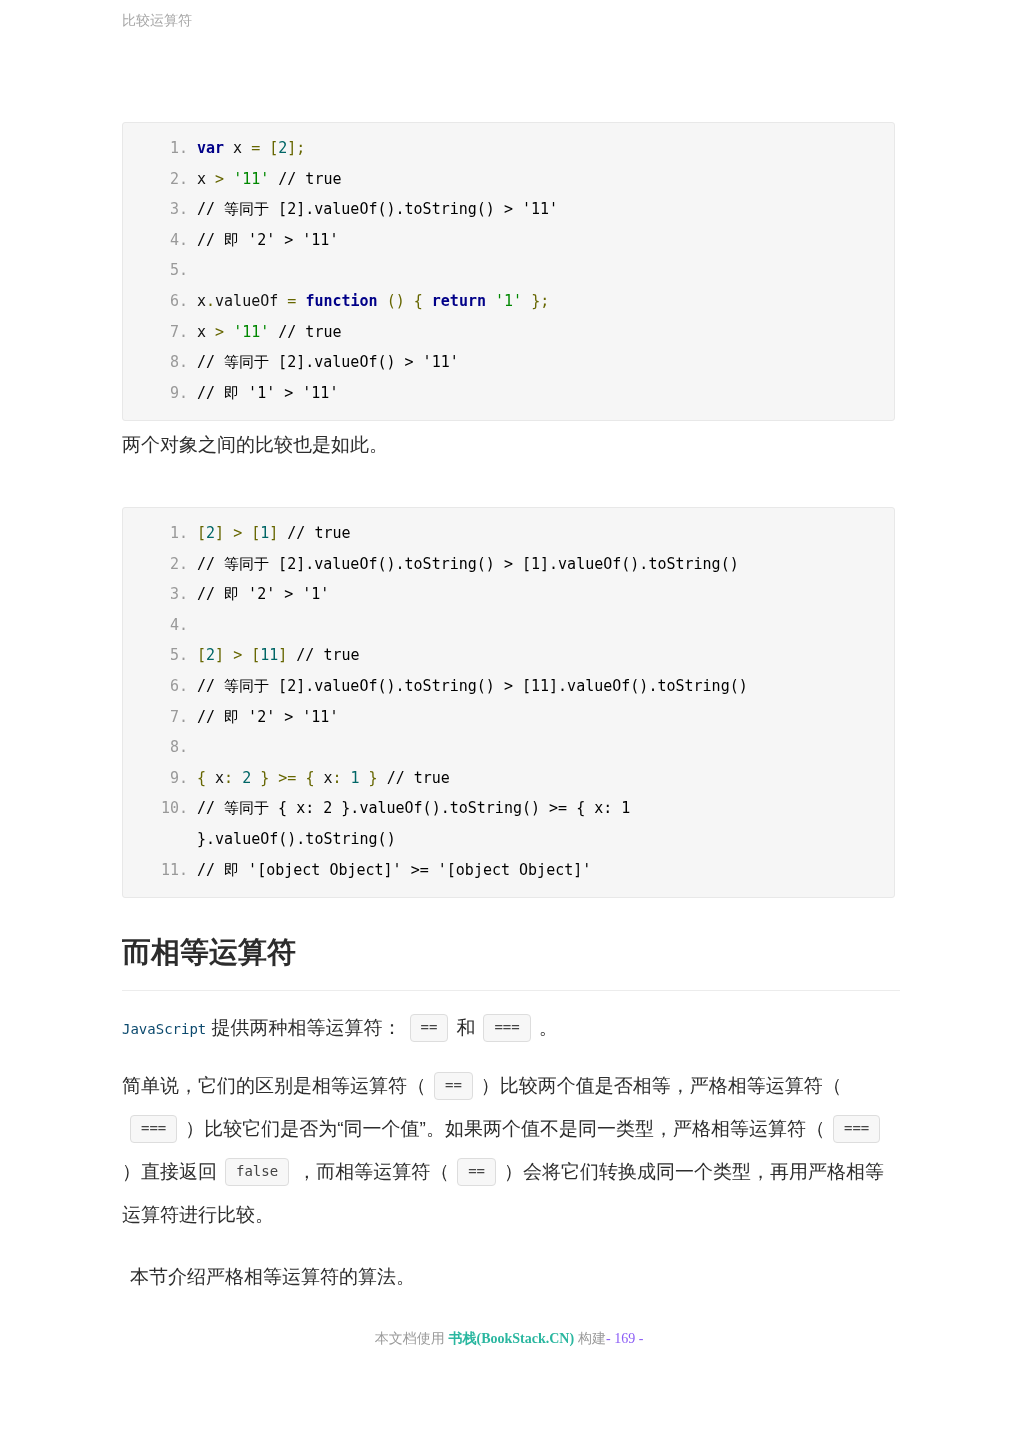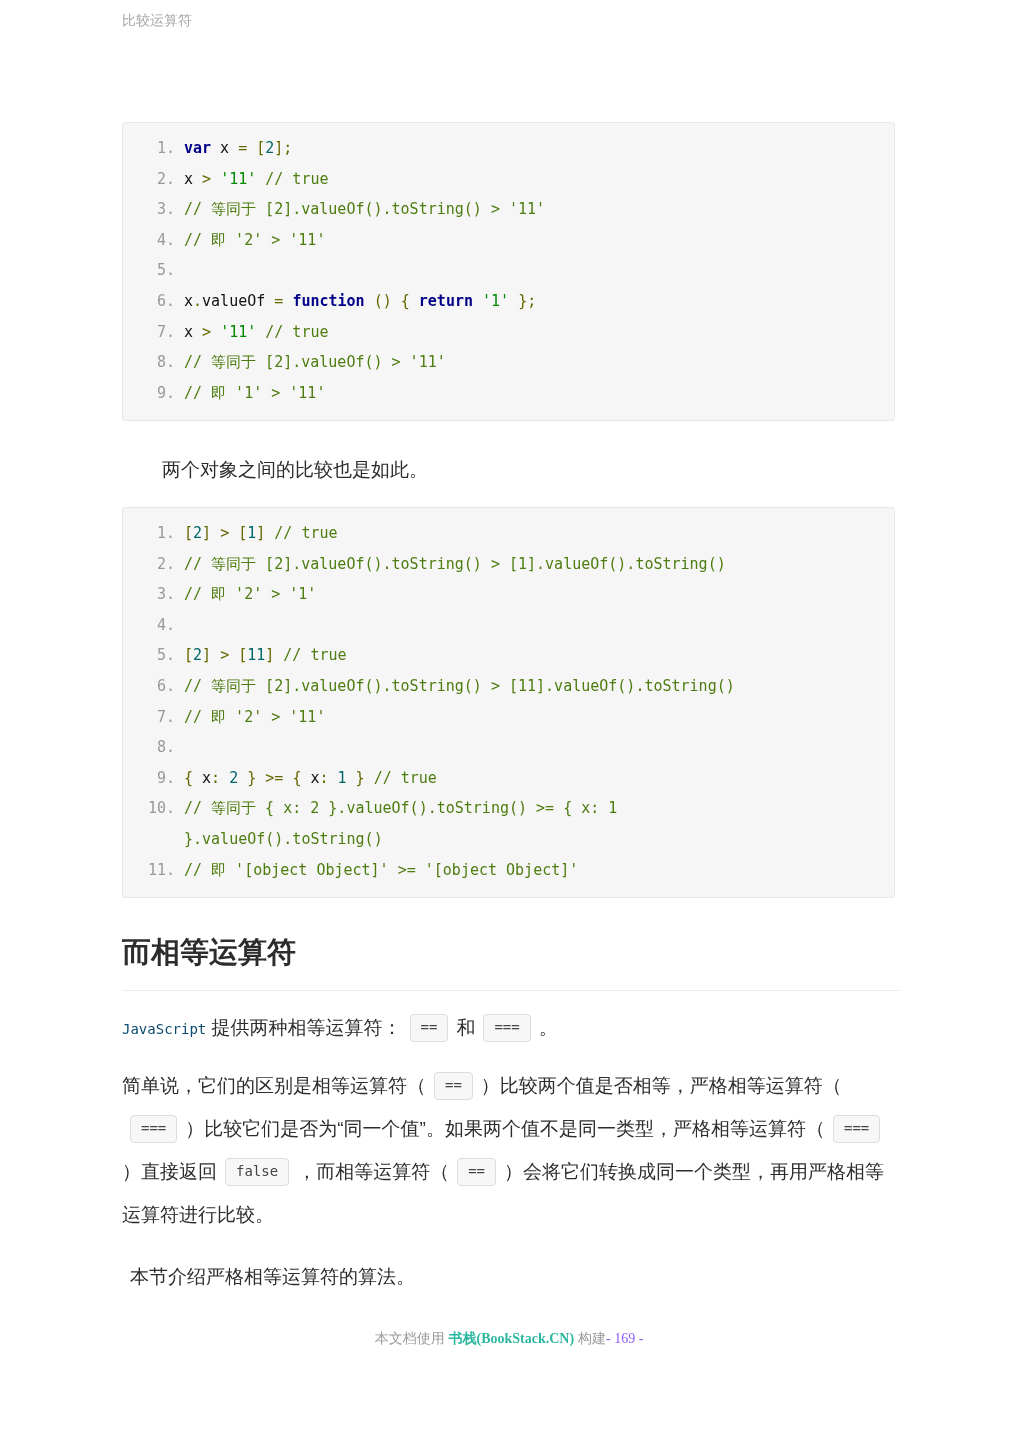--- a/index.html
+++ b/index.html
@@ -13,48 +13,49 @@
   .page-header {
     position:absolute; left:122px; top:12px;
     font-size:14px; color:#a6a6a6;
   }
   
   .code-block {
     position:absolute; left:122px; width:773px;
     background:#f6f6f6; border:1px solid #e8e8e8; border-radius:3px;
     font-family:"DejaVu Sans Mono", monospace;
     font-size:15px;
+    padding-left:13px;
   }
   .code-block ol {
     margin:10px 0 12px 0;
     padding-left:61px;
     list-style:decimal outside;
   }
   .code-block li {
     line-height:30.6px;
     color:#999999;
     max-width:580px;
     white-space:pre-wrap;
     word-break:normal;
   }
   .code-block li::marker { color:#999999; }
   .tok-kwd { color:#000088; font-weight:bold; }
   .tok-str { color:#008800; }
-  .tok-com { color:#4d7c0f; }
+  .tok-com { color:#000000; }
   .tok-lit { color:#006666; }
   .tok-pun { color:#666600; }
   .tok-pln { color:#111111; }
   #code-block-1 { top:122px; }
   #code-block-2 { top:507px; }
   
   .body-text {
     position:absolute; left:122px; width:778px;
     font-size:19px; line-height:1.55; color:#2d2d2d;
   }
-  #para-between { top:455px;margin-left:40px; }
+  #para-between { top:430px; }
   .section-heading {
     position:absolute; left:122px; top:933px; width:778px;
     font-size:29px; font-weight:bold; color:#2c2c2c;
     padding-bottom:17px; border-bottom:1px solid #ececec;
   }
   #para-1 { top:1006px; line-height:43px; }
   #para-2 { top:1064px; line-height:43px; }
   #para-3 { top:1262px;margin-left:8px; }
   .mono { font-family:"DejaVu Sans Mono", monospace; font-size:14px; color:#0c4a6e; }
   .chip {

